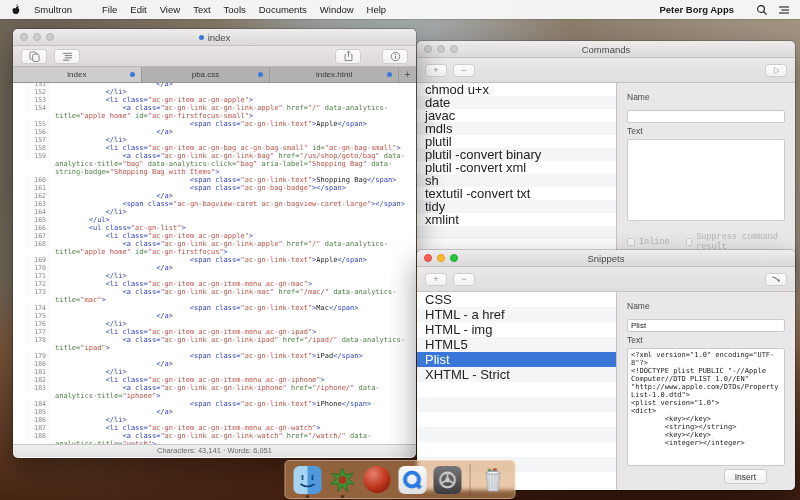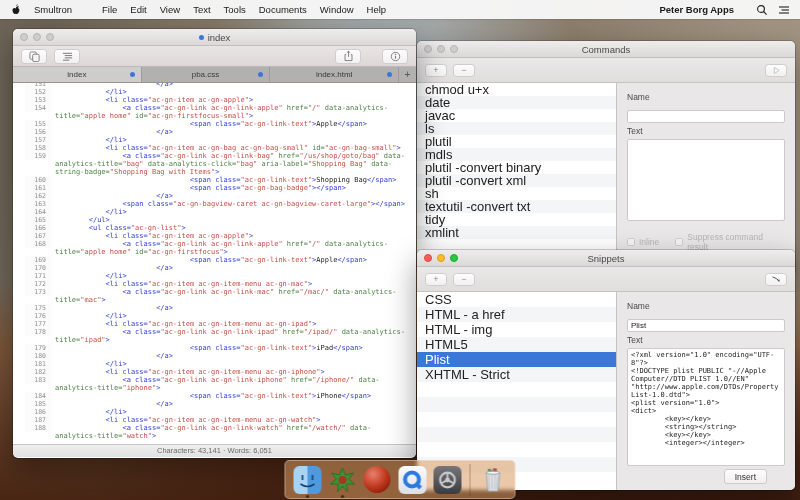--- a/index.html
+++ b/index.html
@@ -64,21 +64,21 @@
   .lr { height:13px; font-size:13px; color:#222; padding:0 12px 0 8px; display:flex; align-items:center; }
   .lr:nth-child(even){ background:#f4f5f6; }
   .lr.sel { background:#3b77d8; color:#fff; }
   .panel-form { flex:1; position:relative; background:#e9e7e7; padding:6px 10px; border-radius:0 0 5px 0;}
   .flabel { font-size:8.5px; color:#4a4a4a; margin:3px 0 3px; }
   .finput { width:100%; height:13px; border:1px solid #cdcaca; border-radius:2px; background:#fff;
     font-size:8px; font-family:"Liberation Sans", sans-serif; padding:0 3px; color:#222;}
   .ftext { width:100%; border:1px solid #cdcaca; border-radius:2px; background:#fff; resize:none;
     font-size:7px; line-height:8px; font-family:"DejaVu Sans Mono", monospace; color:#222; padding:2px 3px;
     white-space:pre-wrap; overflow:hidden;}
-  .checkrow { display:flex; align-items:center; gap:16px; margin-top:7px; }
+  .checkrow { display:flex; align-items:center; gap:16px; margin-top:7px;font-family:Liberation Mono, monospace; }
   .chk { display:flex; align-items:center; gap:4px; font-size:8.5px; color:#b7b5b5; }
   .chk .box { width:8px; height:8px; border:1px solid #cfcccc; background:#f6f5f5; border-radius:1.5px;}
   .pbtn { position:absolute; bottom:6px; right:28px; height:15px; padding:0 10px; font-size:8.5px;
     border:1px solid #cdcaca; border-radius:3px; background:linear-gradient(#fdfdfd,#f1f0f0); color:#333;
     display:flex; align-items:center;}
   .pbtn.disabled { color:#b7b5b5; }
   #commands { left:417px; top:12px; width:378px; height:234px; z-index:10;margin-top:29px; }
   #commands .panel-body { height:191px; }
   #snippets { left:417px; top:250px; width:378px; height:240px; z-index:30; }
   #snippets .panel-body { height:198px; }
@@ -145,23 +145,22 @@
         <svg viewBox="0 0 10 10" width="9" height="9">
             <path d="M2.5 1.5 L8 5 L2.5 8.5 Z" fill="none" stroke="#c2c0c0" stroke-width="1"></path>
           </svg>
       </span>
     </div>
     <div class="panel-body">
       <div class="panel-list" id="commands-list">
           <div class="lr">chmod u+x</div>
           <div class="lr">date</div>
           <div class="lr">javac</div>
-          <div class="lr">ls</div>
+          <div class="lr">mdls</div>
           <div class="lr">plutil</div>
-          <div class="lr">mdls</div>
           <div class="lr">plutil -convert binary</div>
           <div class="lr">plutil -convert xml</div>
           <div class="lr">sh</div>
           <div class="lr">textutil -convert txt</div>
           <div class="lr">tidy</div>
           <div class="lr">xmlint</div>
           <div class="lr"></div>
           <div class="lr"></div>
           <div class="lr"></div>
         </div>
@@ -328,20 +327,24 @@
             <span class="gut">171</span>
             <span class="code"><span class="tk-txt">			</span><span class="tk-tag">&lt;/li</span><span class="tk-tag">&gt;</span></span>
           </div>
           <div class="code-row">
             <span class="gut">172</span>
             <span class="code"><span class="tk-txt">			</span><span class="tk-tag">&lt;li</span><span class="tk-txt"> </span><span class="tk-key">class=</span><span class="tk-str">"ac-gn-item ac-gn-item-menu ac-gn-mac"</span><span class="tk-tag">&gt;</span></span>
           </div>
           <div class="code-row">
             <span class="gut">173</span>
             <span class="code"><span class="tk-txt">				</span><span class="tk-tag">&lt;a</span><span class="tk-txt"> </span><span class="tk-key">class=</span><span class="tk-str">"ac-gn-link ac-gn-link-mac"</span><span class="tk-txt"> </span><span class="tk-attr">href=</span><span class="tk-str">"/mac/"</span><span class="tk-txt"> </span><span class="tk-attr">data-analytics-title=</span><span class="tk-str">"mac"</span><span class="tk-tag">&gt;</span></span>
+          </div>
+          <div class="code-row">
+            <span class="gut">174</span>
+            <span class="code"><span class="tk-txt">								</span><span class="tk-tag">&lt;span</span><span class="tk-txt"> </span><span class="tk-key">class=</span><span class="tk-str">"ac-gn-link-text"</span><span class="tk-tag">&gt;</span><span class="tk-txt">Mac</span><span class="tk-tag">&lt;/span</span><span class="tk-tag">&gt;</span></span>
           </div>
           <div class="code-row">
             <span class="gut">175</span>
             <span class="code"><span class="tk-txt">						</span><span class="tk-tag">&lt;/a</span><span class="tk-tag">&gt;</span></span>
           </div>
           <div class="code-row">
             <span class="gut">176</span>
             <span class="code"><span class="tk-txt">			</span><span class="tk-tag">&lt;/li</span><span class="tk-tag">&gt;</span></span>
           </div>
           <div class="code-row">

